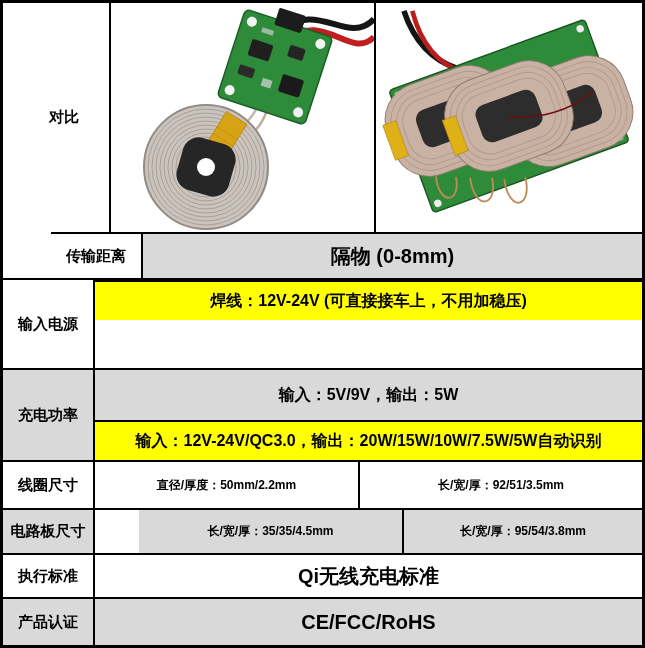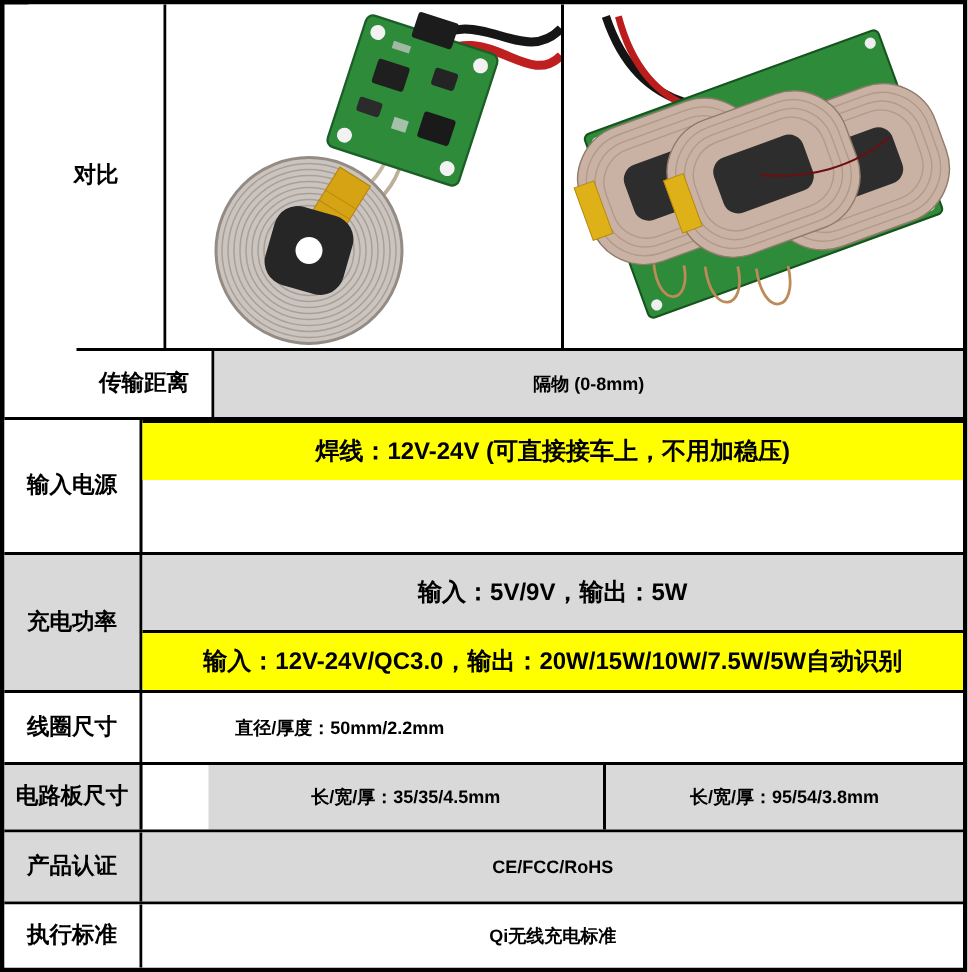--- a/index.html
+++ b/index.html
@@ -11,21 +11,21 @@
     font-weight:bold;color:#000;
   }
   .row{display:flex;box-sizing:border-box;border-top:2px solid #000;min-height:0;}
   .row.first{border-top:none;padding-left:16px;}
   .lbl{
     flex:0 0 92px;width:92px;box-sizing:border-box;border-right:2px solid #000;
     display:flex;align-items:center;justify-content:center;text-align:center;
     font-size:15px;line-height:1.25;padding:0 2px;
   }
   .val{flex:1;display:flex;align-items:center;justify-content:center;
-       font-size:12px;text-align:center;box-sizing:border-box;padding:0 4px;}
+       font-size:20px;text-align:center;box-sizing:border-box;padding:0 4px;}
   .subcol{flex:1;display:flex;flex-direction:column;min-width:0;}
   .sub{display:flex;align-items:center;justify-content:center;font-size:16px;
        text-align:center;box-sizing:border-box;}
   .sub.top{flex:1;}
   .sub.bottom{flex:0 0 40px;border-top:2px solid #000;}
   .split{flex:1;display:flex;min-width:0;}
   .cell{display:flex;align-items:center;justify-content:center;font-size:12px;
         text-align:center;box-sizing:border-box;}
   .cell.left{flex:0 0 263px;width:263px;}
   .cell.right{flex:1;border-left:2px solid #000;}
@@ -165,34 +165,35 @@
     <div class="subcol">
       <div class="sub top gray">输入：5V/9V，输出：5W</div>
       <div class="sub bottom yellow">输入：12V-24V/QC3.0，输出：20W/15W/10W/7.5W/5W自动识别</div>
     </div>
   </div>
 
   <div class="row r5">
     <div class="lbl white">线圈尺寸</div>
     <div class="split">
       <div class="cell left white">直径/厚度：50mm/2.2mm</div>
+      <div class="cell right white">长/宽/厚：92/51/3.5mm</div>
     </div>
   </div>
 
   <div class="row r6">
     <div class="lbl gray">电路板尺寸</div>
     <div class="split">
       <div class="cell left gray">长/宽/厚：35/35/4.5mm</div>
       <div class="cell right gray">长/宽/厚：95/54/3.8mm</div>
     </div>
   </div>
 
+  <div class="row r7">
+    <div class="lbl white">执行标准</div>
+    <div class="val white">Qi无线充电标准</div>
+  </div>
+
   <div class="row r8">
     <div class="lbl gray">产品认证</div>
     <div class="val gray">CE/FCC/RoHS</div>
   </div>
 
-  <div class="row r7">
-    <div class="lbl white">执行标准</div>
-    <div class="val white">Qi无线充电标准</div>
-  </div>
-
 </div>
 
 </body></html>

